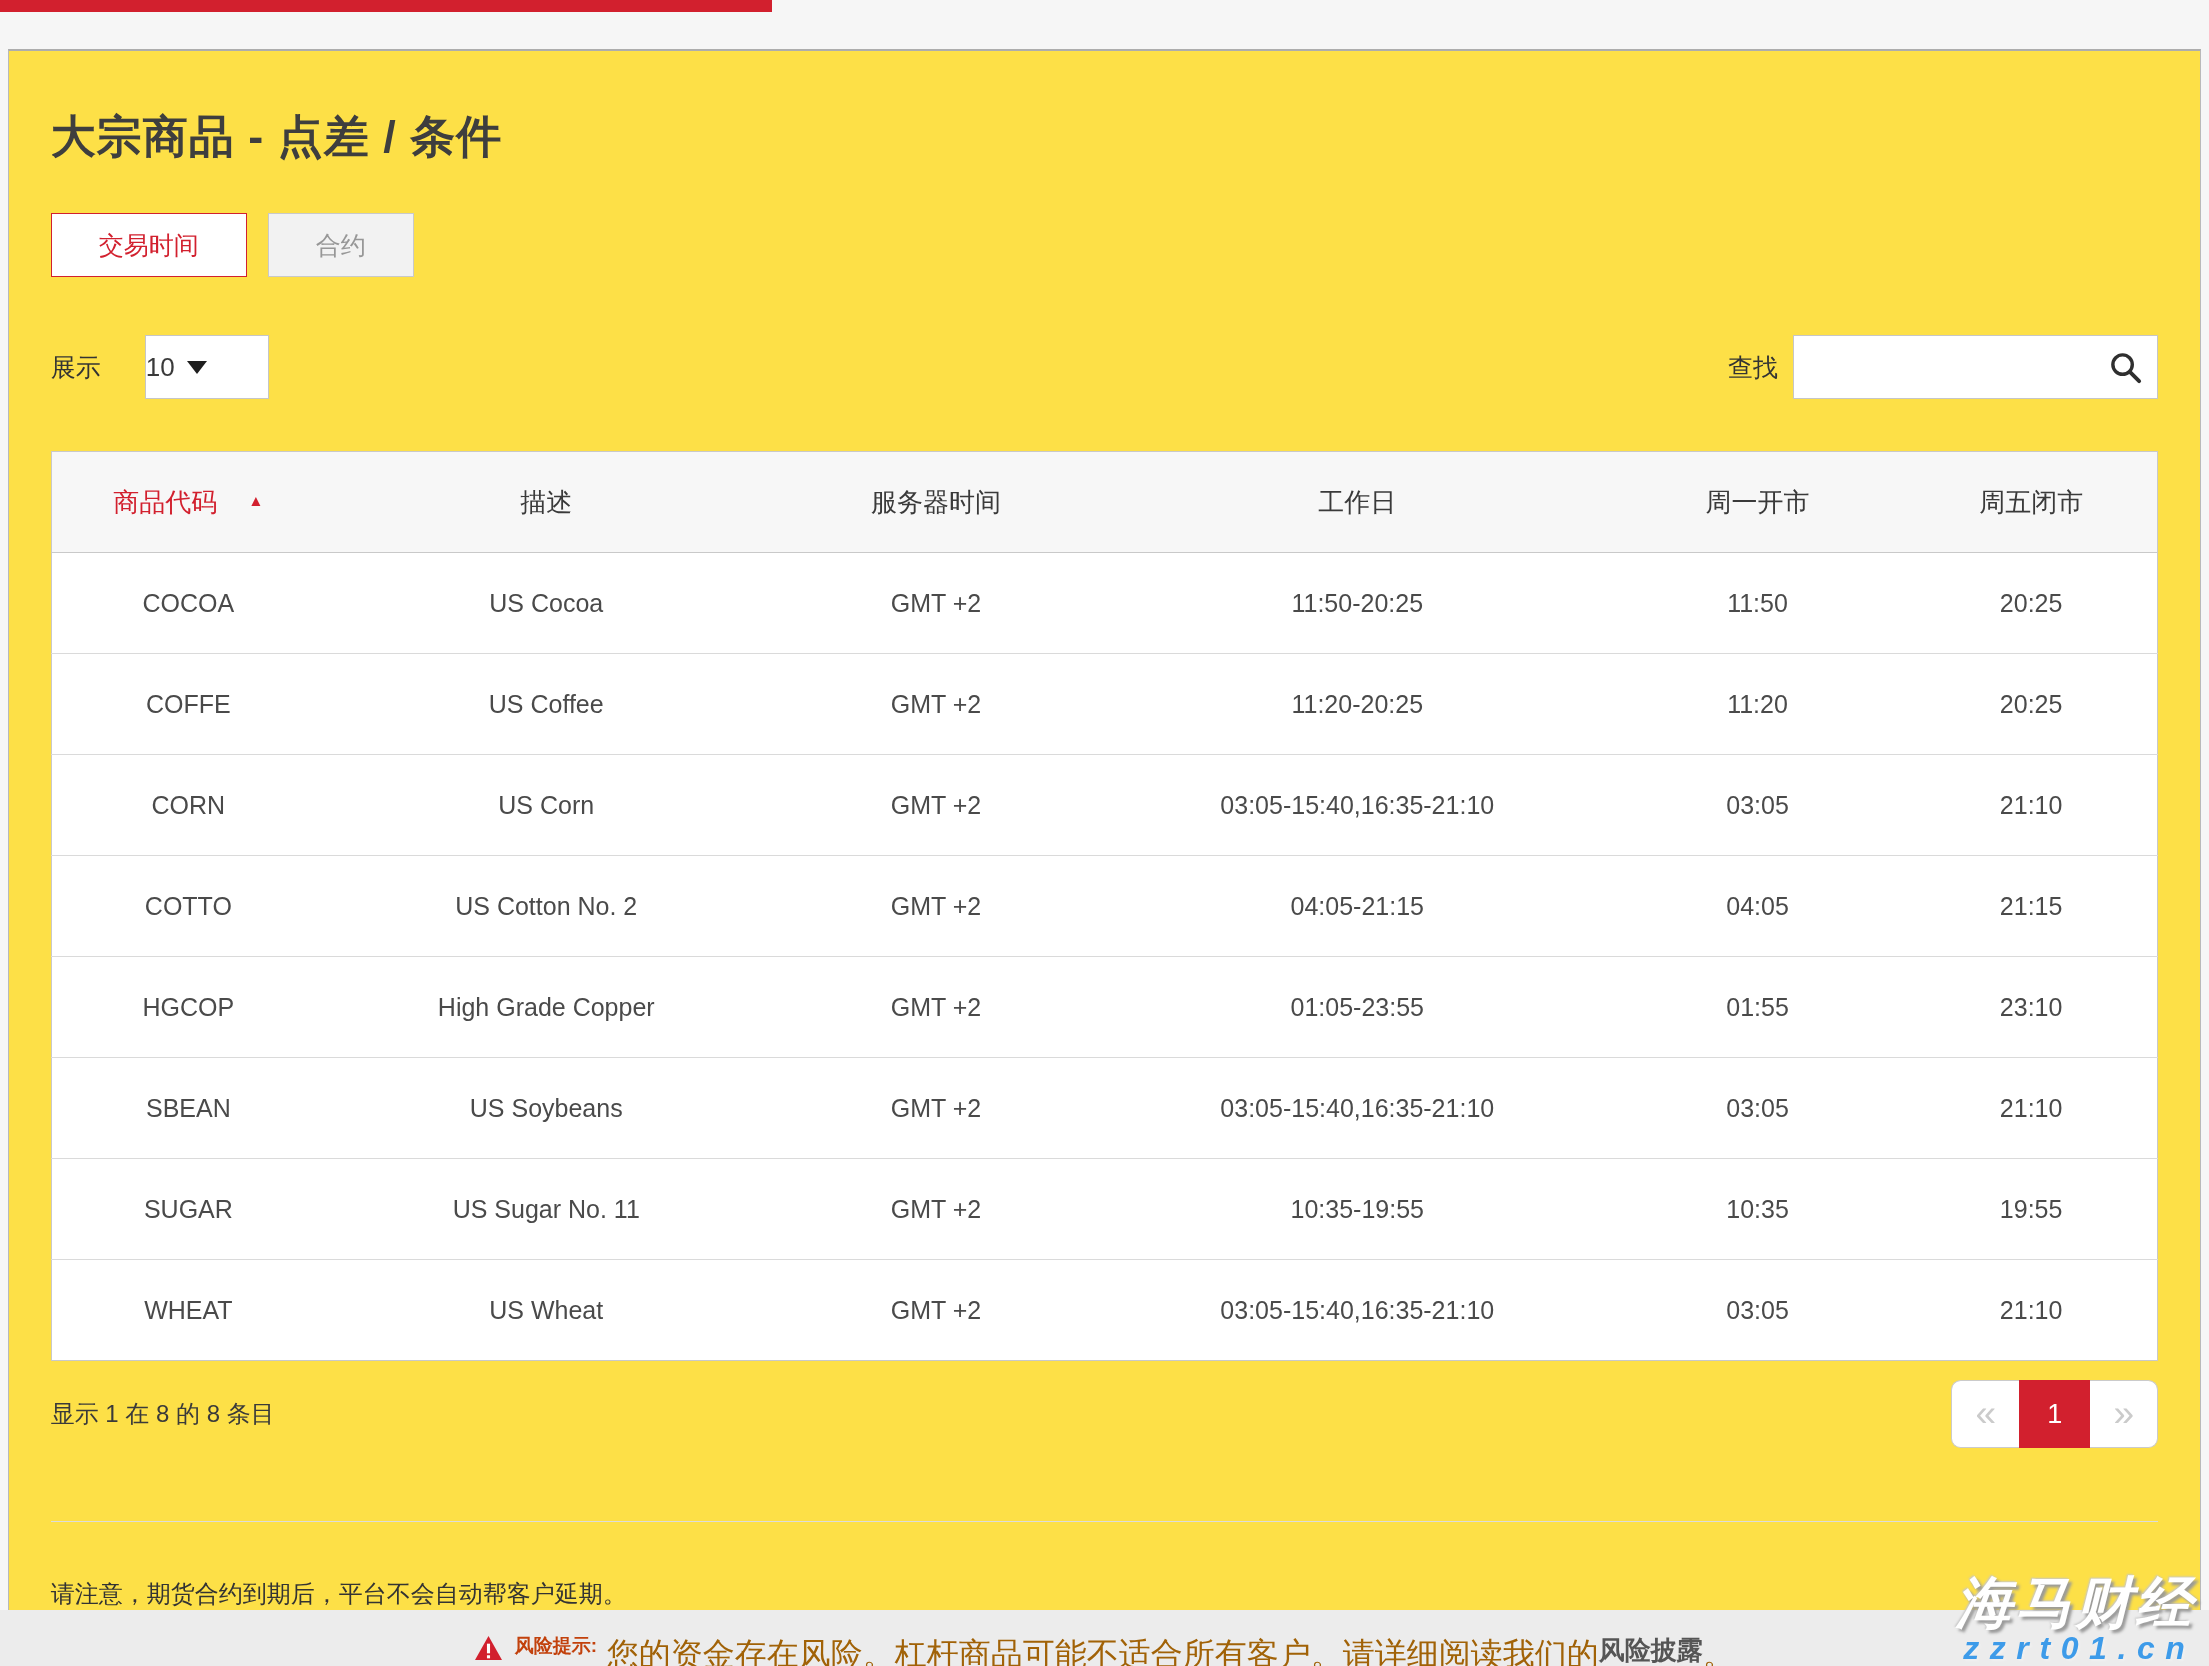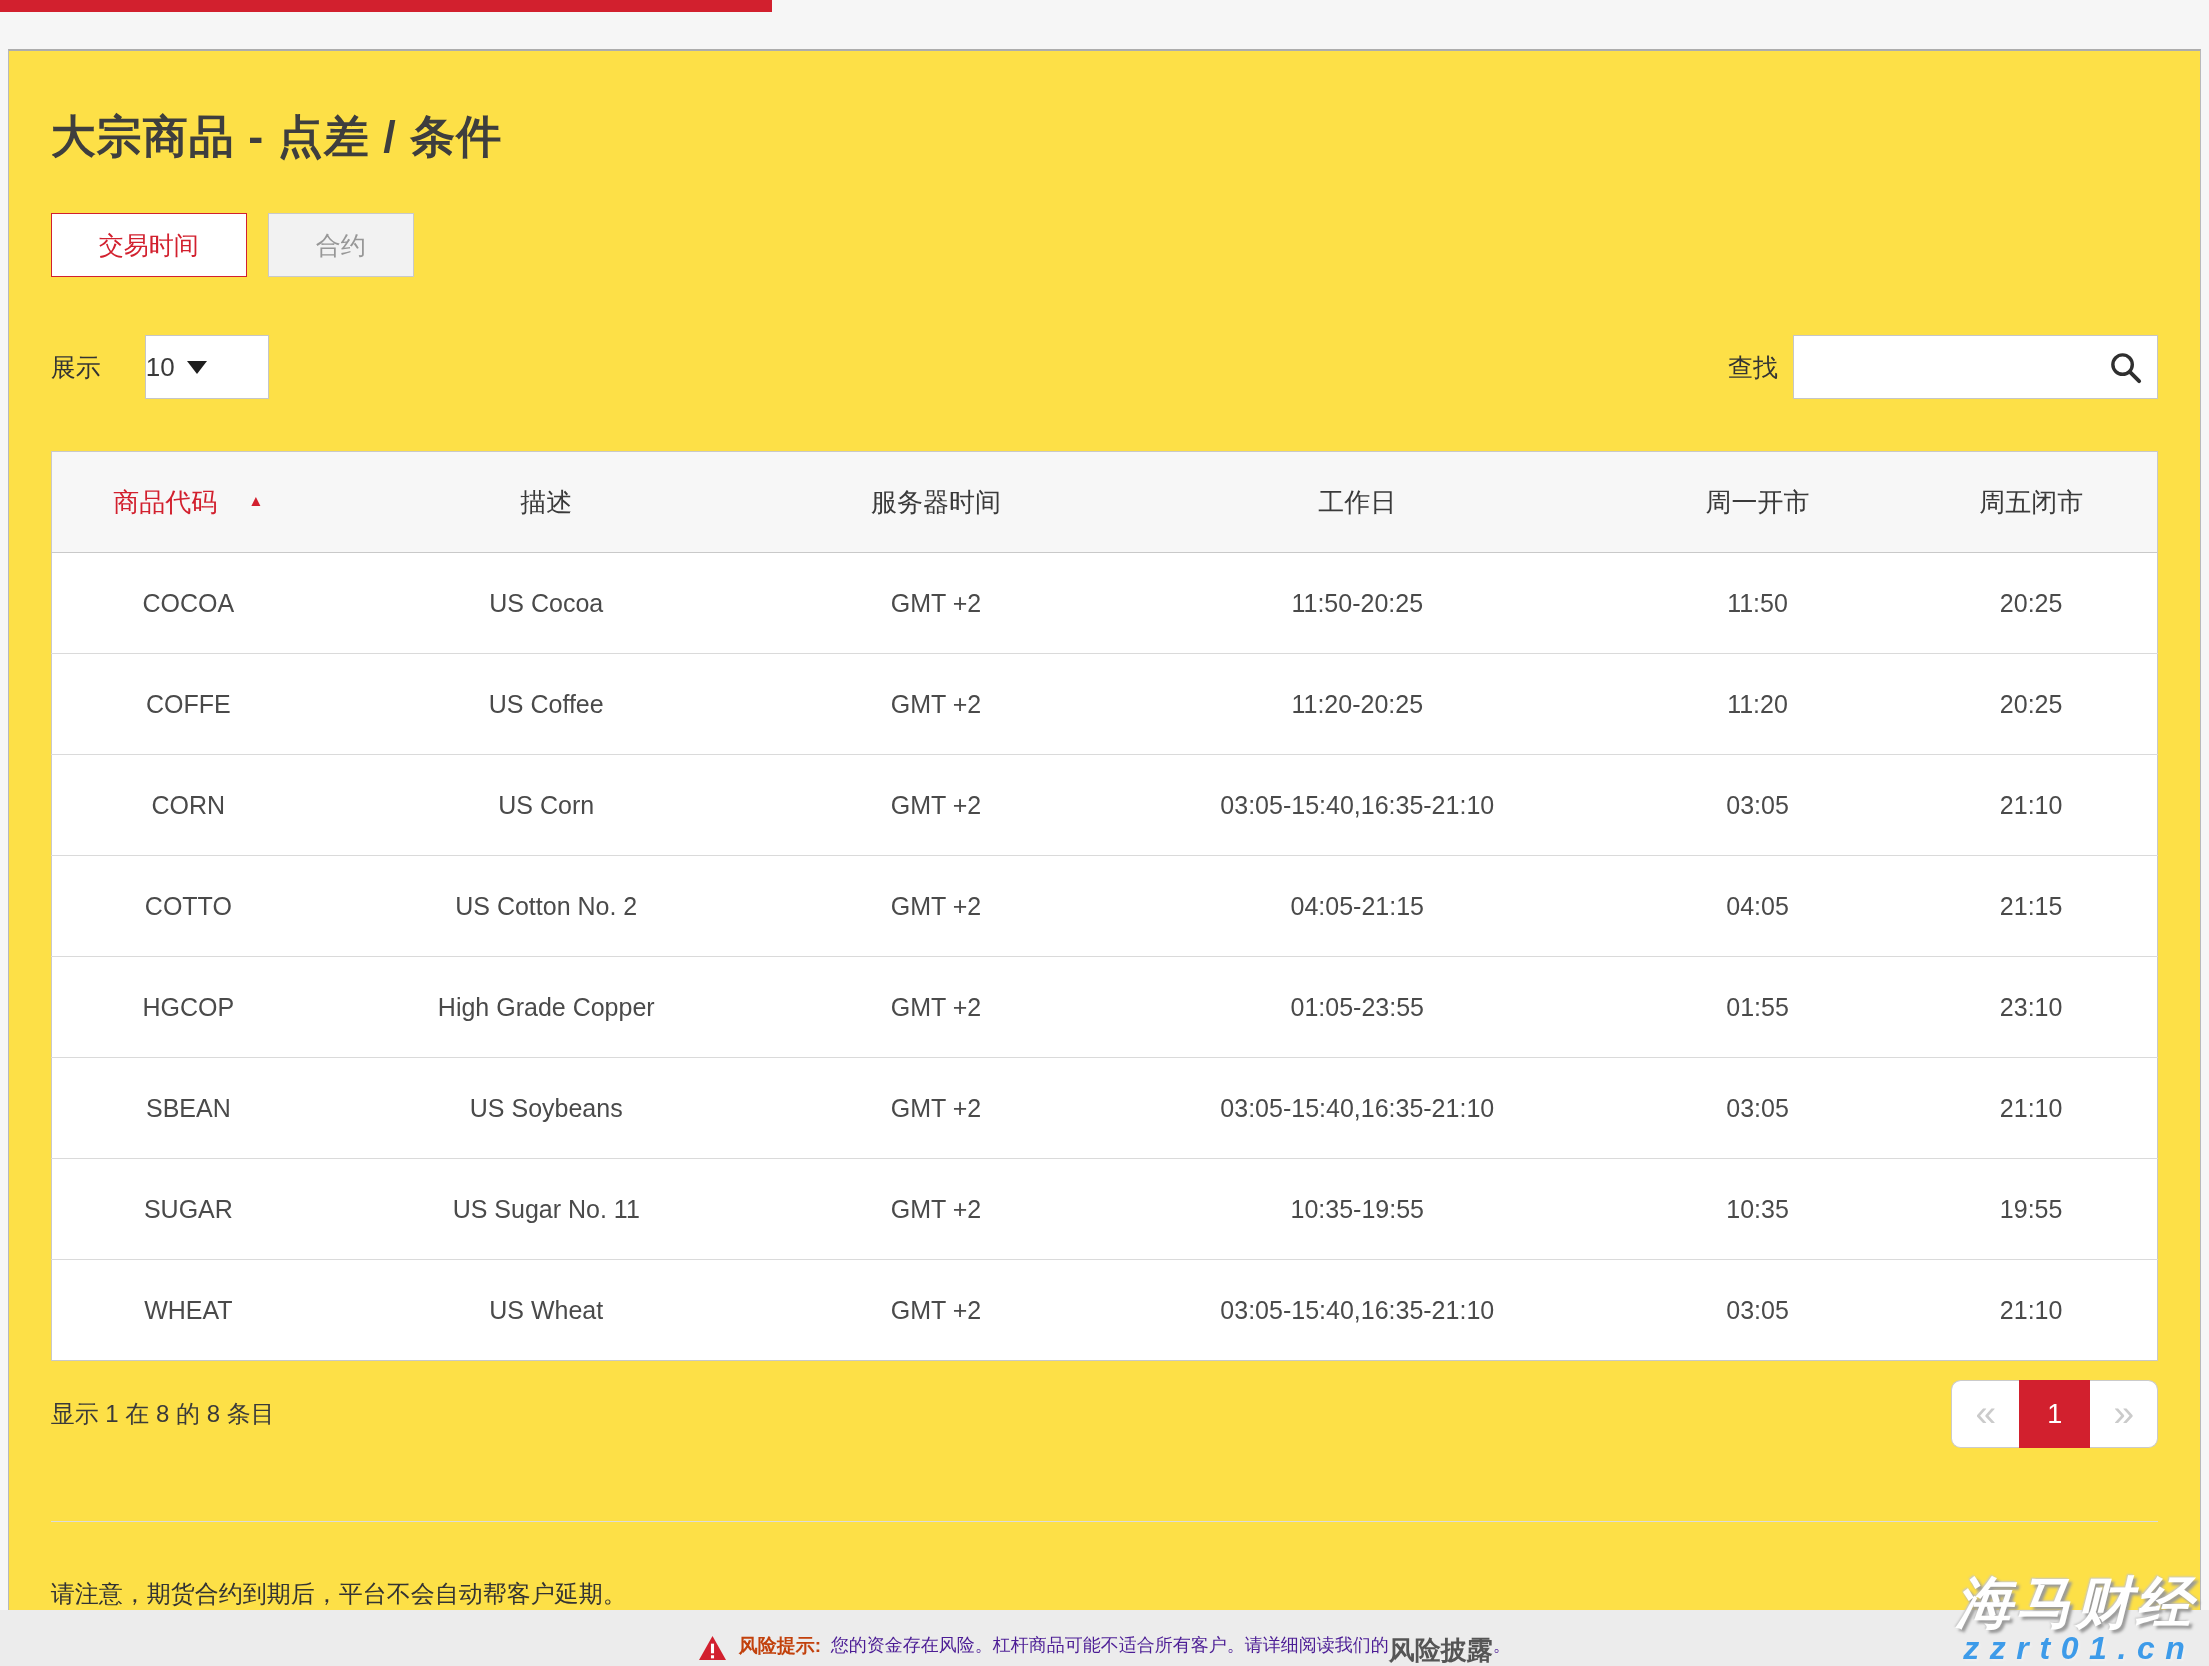--- a/index.html
+++ b/index.html
@@ -103,21 +103,21 @@
   .risk-bar {
     position: absolute; left: 0; right: 0; bottom: 0; height: 56px;
     background: #ececec;
     display: flex; justify-content: center;
     padding-top: 23px;
     z-index: 10;
     white-space: nowrap;
   }
   .risk-bar .warning-icon { margin-right: 11.6px; position: relative; top: 1.9px; }
   .risk-label { font-size: 19px; font-weight: bold; color: #c2410c; margin-right: 9.7px; }
-  .risk-text { font-size: 18px; color: #4c1d95; }
+  .risk-text { font-size: 32px; color: #a16207; }
   .risk-link { font-size: 26px; color: #555; font-weight: bold; cursor: pointer; }
   .watermark {
     position: absolute; right: 13.5px; bottom: 0;
     text-align: right; z-index: 40;
     font-style: italic; font-weight: bold; line-height: 1.05;
     pointer-events: none;
   }
   .watermark-line1 {
     font-size: 56px; color: #ffffff; letter-spacing: 3.9px;
     text-shadow: 2.9px 2.9px 2.9px #9a9a9a, -1px -1px 1.9px #c8c8c8;

